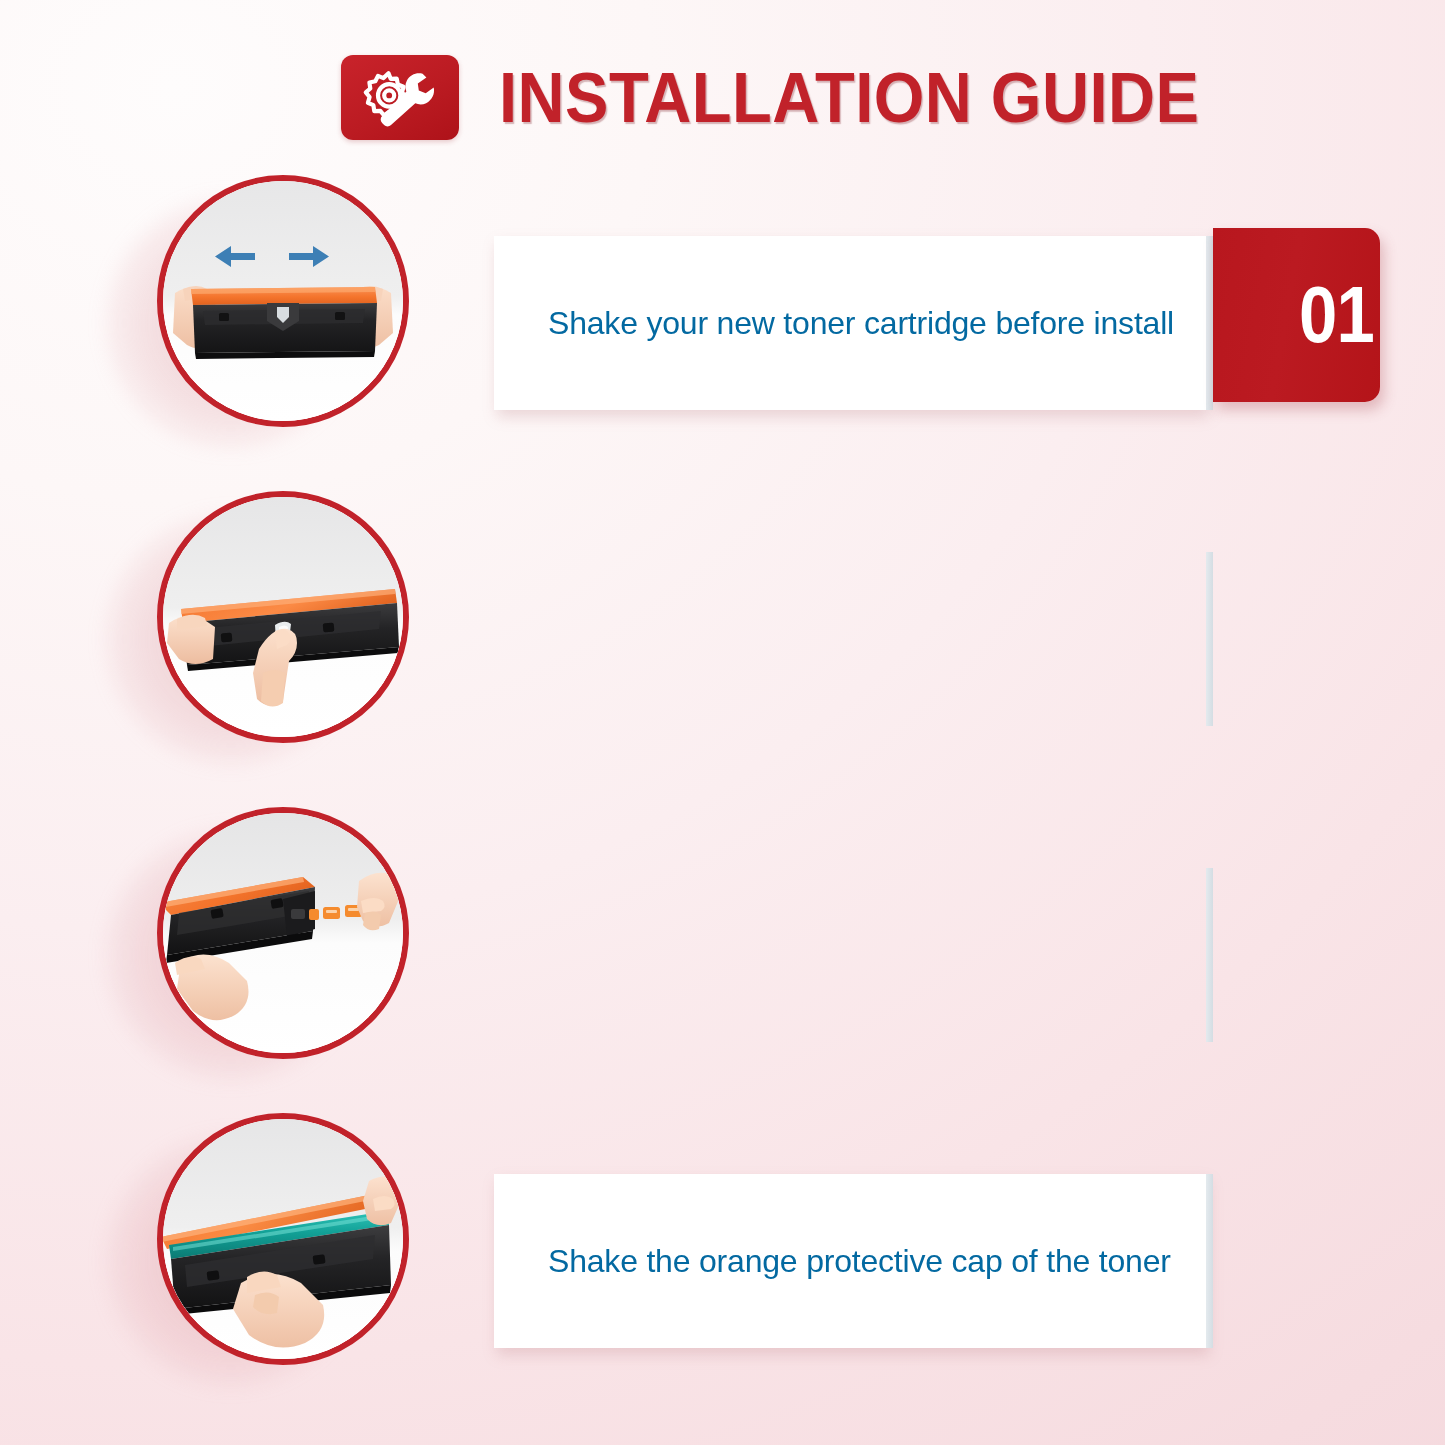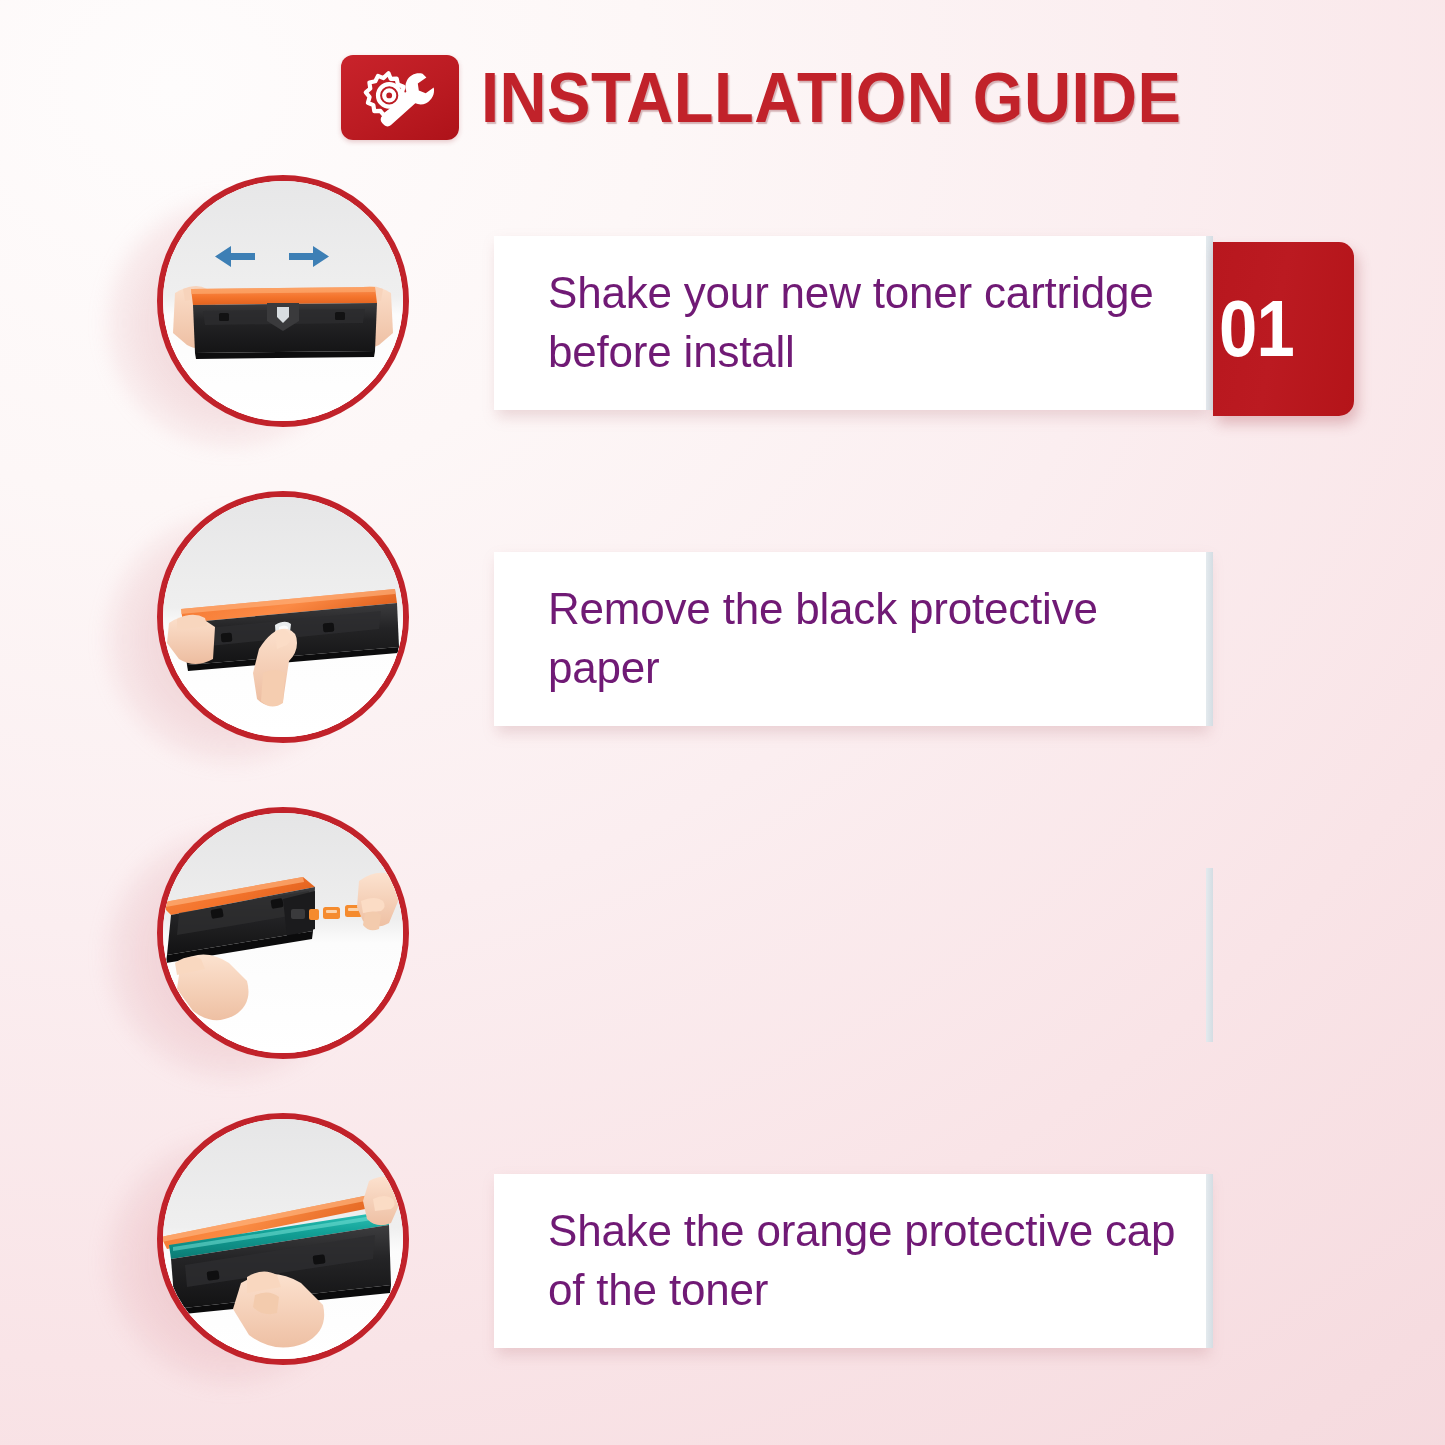--- a/index.html
+++ b/index.html
@@ -22,21 +22,21 @@
     inset: 0;
   }
 
   
   .header {
     position: absolute;
     left: 341px;
     top: 55px;
     display: flex;
     align-items: center;
-    gap: 22px;
+    gap: 40px;
   }
 
   .header-badge {
     width: 118px;
     height: 85px;
     background: linear-gradient(150deg, #c9232b 0%, #bb1b22 55%, #ae1219 100%);
     border-radius: 12px;
     display: flex;
     align-items: center;
     justify-content: center;
@@ -113,48 +113,48 @@
     height: 174px;
     background: #ffffff;
     box-shadow: 3px 7px 13px rgba(186,122,132,0.26);
   }
   .card-text {
     position: absolute;
     left: 54px;
     right: 26px;
     top: 50%;
     transform: translateY(-50%);
-    font-size: 44px;
+    font-size: 32px;
     line-height: 1.33;
-    color: #701a75;
+    color: #0369a1;
     font-weight: 400;
     letter-spacing: -0.2px;
   }
 
   .card-seam {
     position: absolute;
     left: 1206px;
     top: 76px;
     width: 7px;
     height: 174px;
     background: linear-gradient(90deg, #e4eaee 0%, #d4dde3 100%);
   }
 
   .num-badge {
     position: absolute;
     left: 1213px;
-    top: 82px;
-    width: 141px;
+    top: 68px;
+    width: 167px;
     height: 174px;
     background: linear-gradient(100deg, #b8171e 0%, #bb1a21 45%, #b41419 100%);
     border-radius: 0 15px 15px 0;
     box-shadow: 4px 8px 13px rgba(170,70,80,0.30);
     display: flex;
     align-items: center;
-    justify-content: flex-start;
+    justify-content: flex-end;
   }
   .num-badge span {
     font-size: 80px;
     font-weight: 700;
     color: #ffffff;
     letter-spacing: -1px;
     transform: scaleX(0.86);
     line-height: 1;
   }
 </style>
@@ -301,23 +301,20 @@
 
             <g>
               <path d="M96 152 q14 -22 28 -20 q10 2 10 14 q0 10 -8 18 l-6 40 q-14 10 -26 -2 l-4 -26 z" fill="url(#sk2)"></path>
               <path d="M112 134 q10 -4 14 2 q4 6 -2 12 l-10 4 z" fill="#fbdcc6"></path>
               <path d="M100 176 q12 -6 22 0 l-2 30 q-12 8 -22 -2 z" fill="#f5cdb0"></path>
             </g>
           </svg>
         </div>
       </div>
     </div>
-    <div class="card">
-      <div class="card-text">Remove the black protective paper</div>
-    </div>
     <div class="card-seam"></div>
   </div>
 
   <div class="step-row r3">
     <div class="photo-wrap">
       <div class="photo-shadow"></div>
       <div class="photo-ring">
         <div class="photo-inner">
           <svg class="photo-svg" viewBox="0 0 240 240" preserveAspectRatio="xMidYMid slice" aria-hidden="true">
             <defs>

